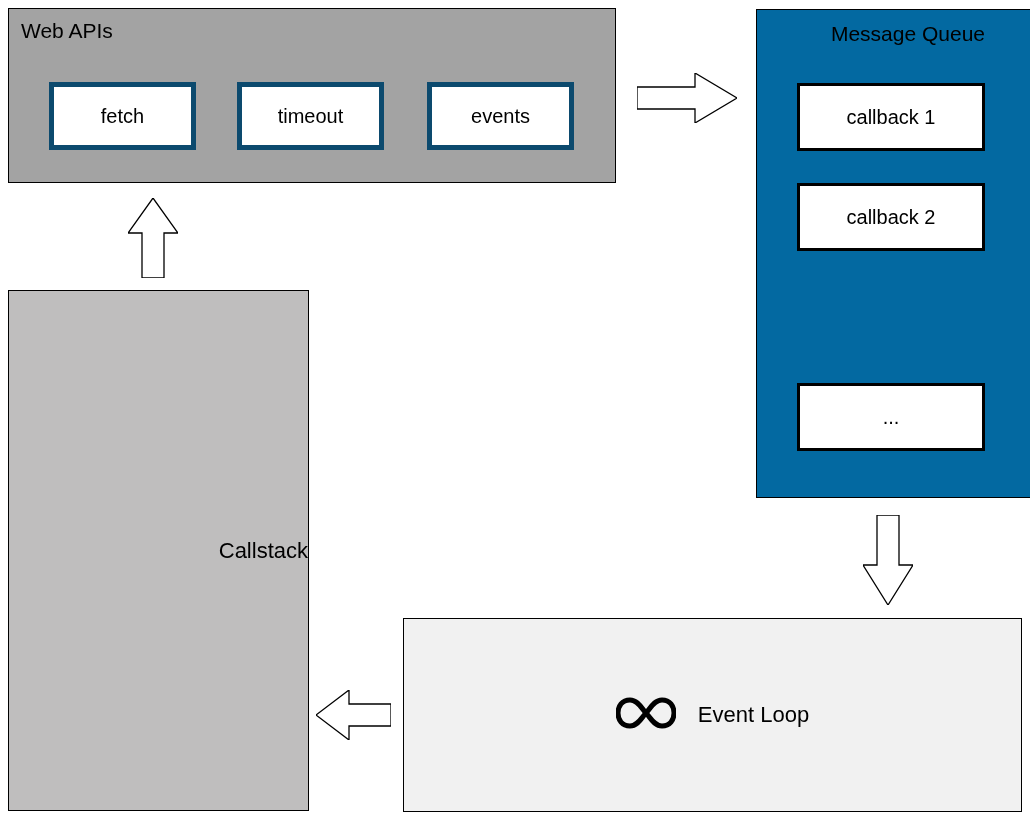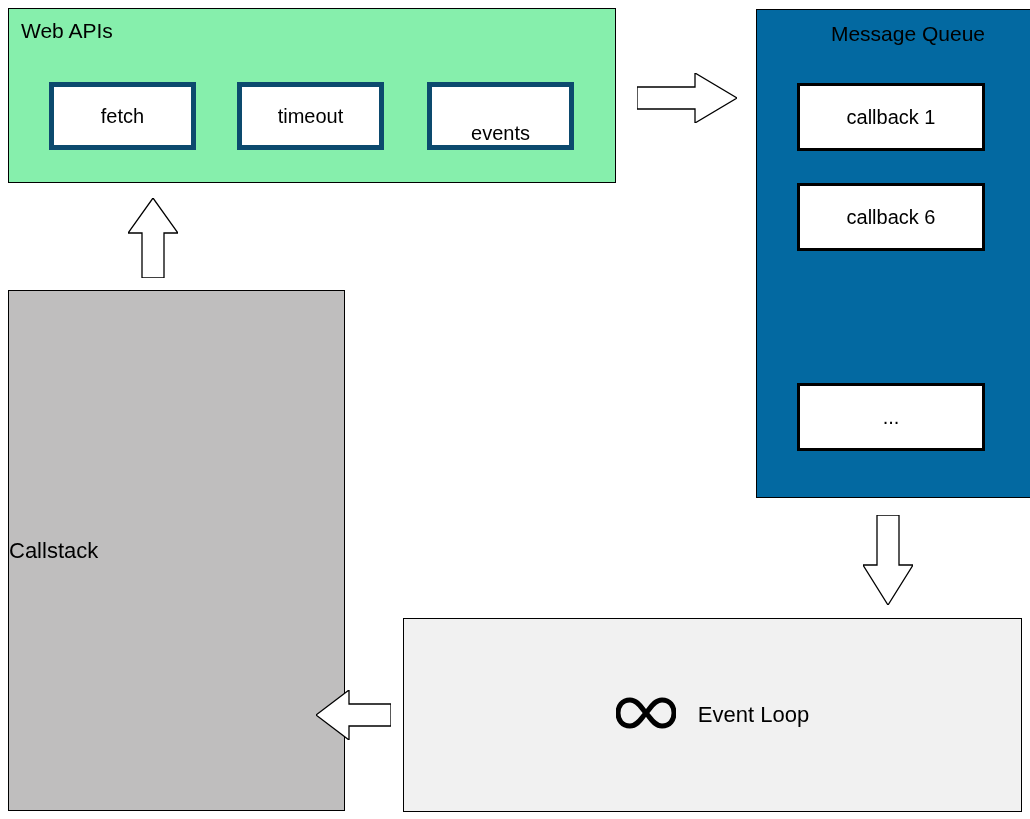--- a/index.html
+++ b/index.html
@@ -12,21 +12,21 @@
     }
     .box {
       position: absolute;
       border: 1px solid #000;
     }
     .web-apis-box {
       left: 8px;
       top: 8px;
       width: 608px;
       height: 175px;
-      background: #86efac;
+      background: #a3a3a3;
     }
     .web-apis-title {
       position: absolute;
       left: 12px;
       top: 10px;
       font-size: 21px;
     }
     .api-item {
       position: absolute;
       top: 73px;
@@ -34,21 +34,21 @@
       height: 68px;
       background: #fff;
       border: 5px solid #0c4a6e;
       display: flex;
       align-items: center;
       justify-content: center;
       font-size: 20px;
     }
     .api-fetch { left: 40px; }
     .api-timeout { left: 228px; }
-    .api-events { left: 418px; align-items: flex-end; }
+    .api-events { left: 418px; }
 
     .message-queue-box {
       left: 756px;
       top: 9px;
       width: 304px;
       height: 489px;
       background: #0369a1;
     }
     .message-queue-title {
       position: absolute;
@@ -71,26 +71,26 @@
       font-size: 20px;
     }
     .q1 { top: 73px; }
     .q2 { top: 173px; }
     .q3 { top: 273px; }
     .q4 { top: 373px; }
 
     .callstack-box {
       left: 8px;
       top: 290px;
-      width: 337px;
+      width: 301px;
       height: 521px;
       background: #bfbebe;
       display: flex;
       align-items: center;
-      justify-content: flex-start;
+      justify-content: flex-end;
     }
     .callstack-title {
       font-size: 22px;
     }
 
     .event-loop-box {
       left: 403px;
       top: 618px;
       width: 619px;
       height: 194px;
@@ -124,21 +124,21 @@
     <span>events</span>
   </div>
 </div>
 
 <div class="box message-queue-box">
   <div class="message-queue-title">Message Queue</div>
   <div class="queue-item q1">
     <span>callback 1</span>
   </div>
   <div class="queue-item q2">
-    <span>callback 6</span>
+    <span>callback 2</span>
   </div>
   <div class="queue-item q4">
     <span>...</span>
   </div>
 </div>
 
 <div class="box callstack-box">
   <span class="callstack-title">Callstack</span>
 </div>
 

